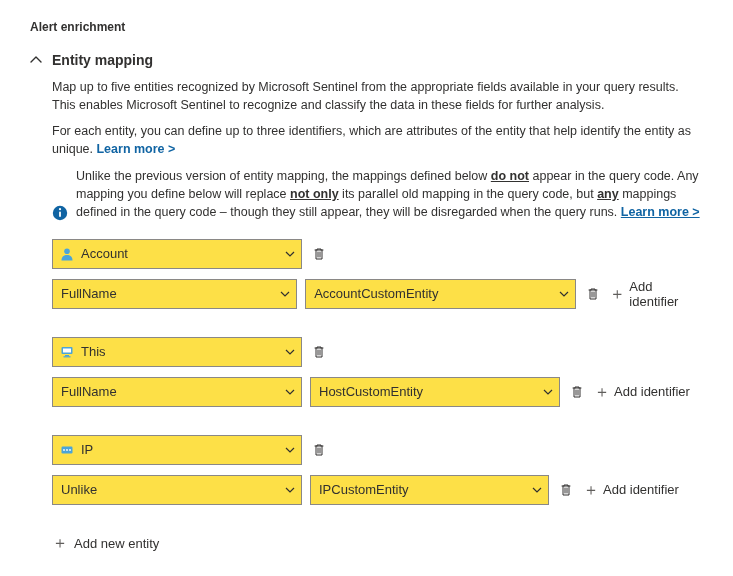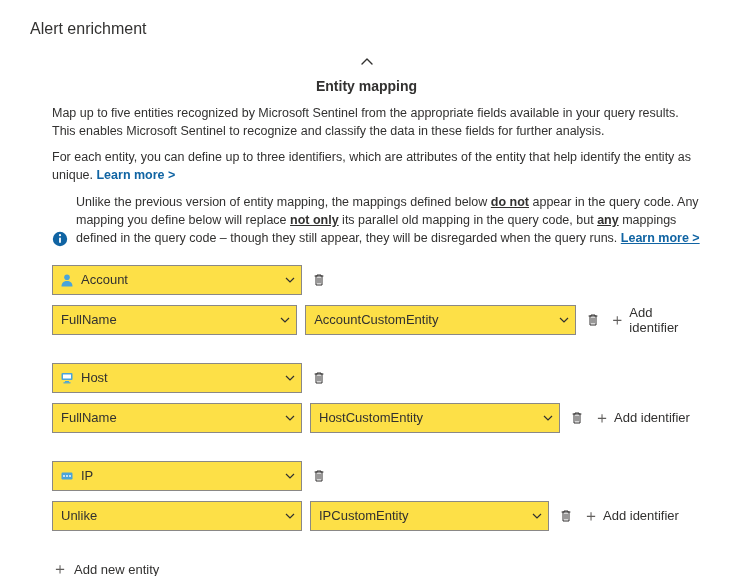--- a/index.html
+++ b/index.html
@@ -6,31 +6,30 @@
   body {
     margin: 0;
     padding: 20px 30px;
     font-family: "Segoe UI", Arial, sans-serif;
     font-size: 13px;
     color: #323130;
     background: #fff;
     width: 733px;
   }
   h2 {
-    font-size: 16px;
-    font-weight: 400;
+    font-size: 12px;
+    font-weight: 700;
     margin: 0 0 18px 0;
   }
   .section-header {
     display: flex;
     align-items: center;
     gap: 10px;
     margin-bottom: 10px;
     cursor: pointer;
-    flex-direction: column;
   }
   .section-header .title {
     font-size: 14px;
     font-weight: 600;
   }
   .chevron svg { display:block; }
   .desc {
     margin: 0 0 8px 22px;
     line-height: 1.45;
     font-size: 12.5px;
@@ -204,21 +203,21 @@
   <div class="row">
     <div class="combo entity">
       <span class="entity-icon">
         <svg width="14" height="14" viewBox="0 0 14 14">
             <rect x="1.5" y="2" width="11" height="7" rx="1" fill="#4aa4d9"></rect>
             <rect x="3" y="3.5" width="8" height="4" fill="#fff"></rect>
             <rect x="5" y="10" width="4" height="1.2" fill="#4aa4d9"></rect>
             <rect x="3.5" y="11.2" width="7" height="1.2" fill="#4aa4d9"></rect>
           </svg>
       </span>
-      <span class="label">Host</span>
+      <span class="label">This</span>
       <span class="caret">
         <svg width="10" height="10" viewBox="0 0 10 10">
             <path d="M1 3 L5 7 L9 3" stroke="#323130" stroke-width="1.2" fill="none"></path>
           </svg>
       </span>
     </div>
     <span class="iconbtn">
       <svg width="14" height="14" viewBox="0 0 14 14">
           <path d="M3 3 H11 M5 3 V2 H9 V3 M4 3 V12 H10 V3 M6 5 V10 M8 5 V10" stroke="#323130" stroke-width="1" fill="none" stroke-linecap="round"></path>
         </svg>

